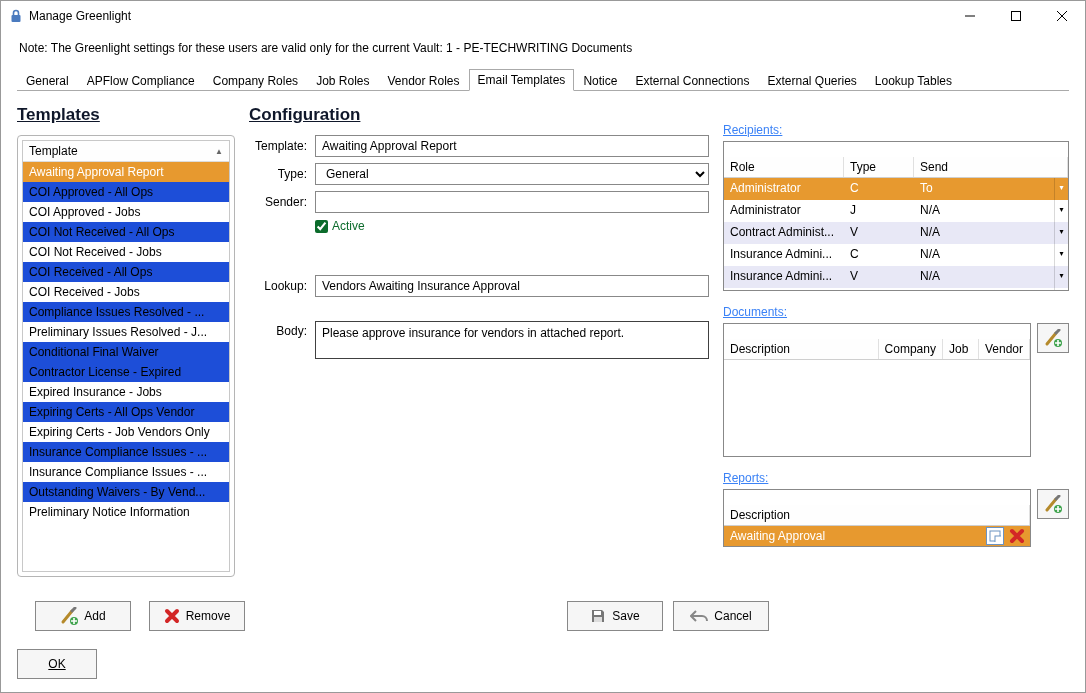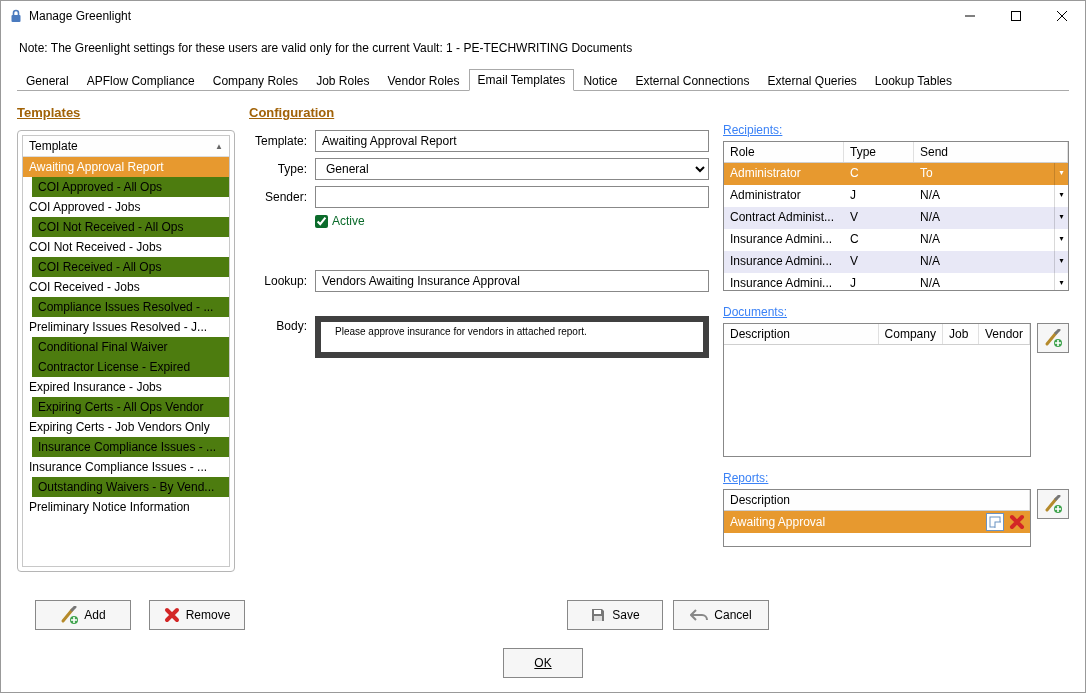--- a/index.html
+++ b/index.html
@@ -69,24 +69,24 @@
     position: relative;
   }
 
   .content {
     flex: 1;
     display: flex;
     padding: 14px 16px 10px 16px;
     gap: 14px;
   }
   .section-label {
-    color: #a16207;
+    color: #0f172a;
     font-weight: bold;
     text-decoration: underline;
-    font-size: 13px;
+    font-size: 17px;
     margin-bottom: 10px;
     display: block;
   }
   .left-col { width: 218px; display: flex; flex-direction: column; }
   .mid-col  { width: 460px; display: flex; flex-direction: column; }
   .right-col{ flex: 1; display: flex; flex-direction: column; }
 
   .listbox-wrap {
     border: 1px solid #b5b5b5;
     border-radius: 4px;
@@ -106,47 +106,47 @@
     border-bottom: 1px solid #dcdcdc;
     background: #fefefe;
     font-weight: normal;
   }
   .listbox .hdr .sort { font-size: 8px; color: #666; }
   .listbox .row {
     padding: 3px 6px;
     white-space: nowrap; overflow: hidden; text-overflow: ellipsis;
     cursor: default;
   }
-  .listbox .row.alt { background: #4d7c0f; margin-left: 9px; }
+  .listbox .row.alt { background: #1d4ed8; }
   .listbox .row.sel { background: #e7992f; color: #fff; }
 
   .form-row { display: flex; align-items: center; margin-bottom: 6px; }
   .form-row .lbl { width: 66px; text-align: right; padding-right: 8px; }
   .form-row input[type=text], .form-row select {
     flex: 1; height: 22px;
     border: 1px solid #888; padding: 0 6px;
     font-family: inherit; font-size: 12px;
     background: #fff;
   }
   .form-row select { appearance: auto; }
   .form-row.chk input { margin: 0 4px 0 0; accent-color: #0b6b2b; }
   .form-row.chk .chk-label { color: #0b6b2b; }
   textarea.body {
     flex: 1; width: 100%;
-    border: 6px solid #404040; resize: none;
-    padding: 4px 14px; font-family: inherit; font-size: 10px;
+    border: 1px solid #404040; resize: none;
+    padding: 4px 6px; font-family: inherit; font-size: 12px;
   }
 
   .panel-label { color: #3b82f6; margin-bottom: 4px; text-decoration: underline; }
   .grid {
     border: 1px solid #888; background: #fff;
     display: flex; flex-direction: column;
     overflow: hidden;
   }
-  .grid .ghdr { display: flex; background: #fefefe; border-bottom: 1px solid #cfcfcf; }
+  .grid .ghdr { display: flex; background: #fefefe; border-bottom: 1px solid #cfcfcf; margin-top: 15px; }
   .grid .ghdr .gc { padding: 3px 6px; border-right: 1px solid #e0e0e0; }
   .grid .gbody { overflow-y: scroll; flex: 1; }
   .grid .grow { display: flex; align-items: stretch; height: 22px; }
   .grid .grow .gc { padding: 3px 6px; overflow: hidden; white-space: nowrap; text-overflow: ellipsis; }
   .grid .grow.alt { background: #e8e8f6; }
   .grid .grow.sel { background: #e7992f; color: #fff; }
   .grid .grow .dd { border-left: 1px solid rgba(0,0,0,0.15); width: 14px; text-align: center; font-size: 8px; cursor: default; padding-top:5px;}
   .rec-role { flex: 0 0 120px; }
   .rec-type { flex: 0 0 70px; }
   .rec-send { flex: 1; }
@@ -183,21 +183,21 @@
   }
   .btn {
     height: 30px; border: 1px solid #888; background: #f6f6f6;
     display: inline-flex; align-items: center; justify-content: center;
     gap: 6px; padding: 0 12px; cursor: default; min-width: 88px;
     font-family: inherit; font-size: 12px;
   }
   .btn .bicon { font-size: 14px; }
   .btn.wide { min-width: 96px; }
   .footer {
-    display: flex; justify-content: center;
+    display: flex; justify-content: flex-start;
     padding: 6px 16px 14px 16px;
   }
   .btn.ok-btn { min-width: 80px; text-decoration: underline; }
 
   svg { display:block; }
 </style>
 </head>
 <body>
 
 <div class="titlebar">

